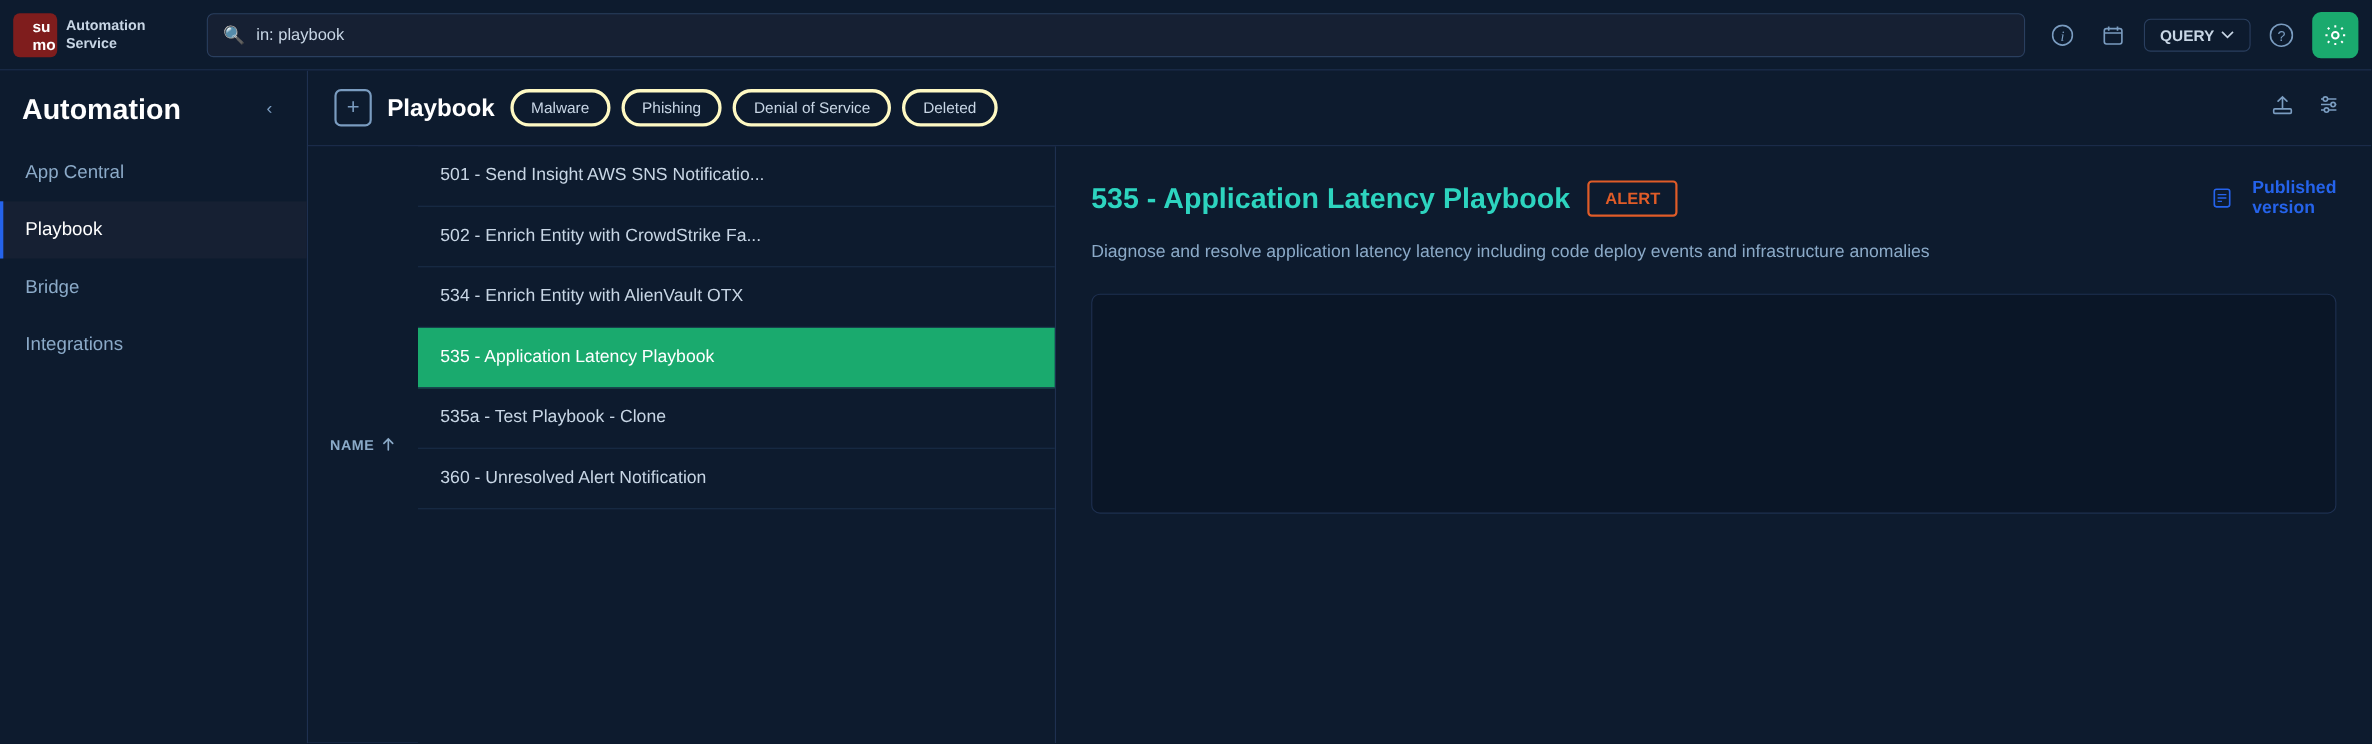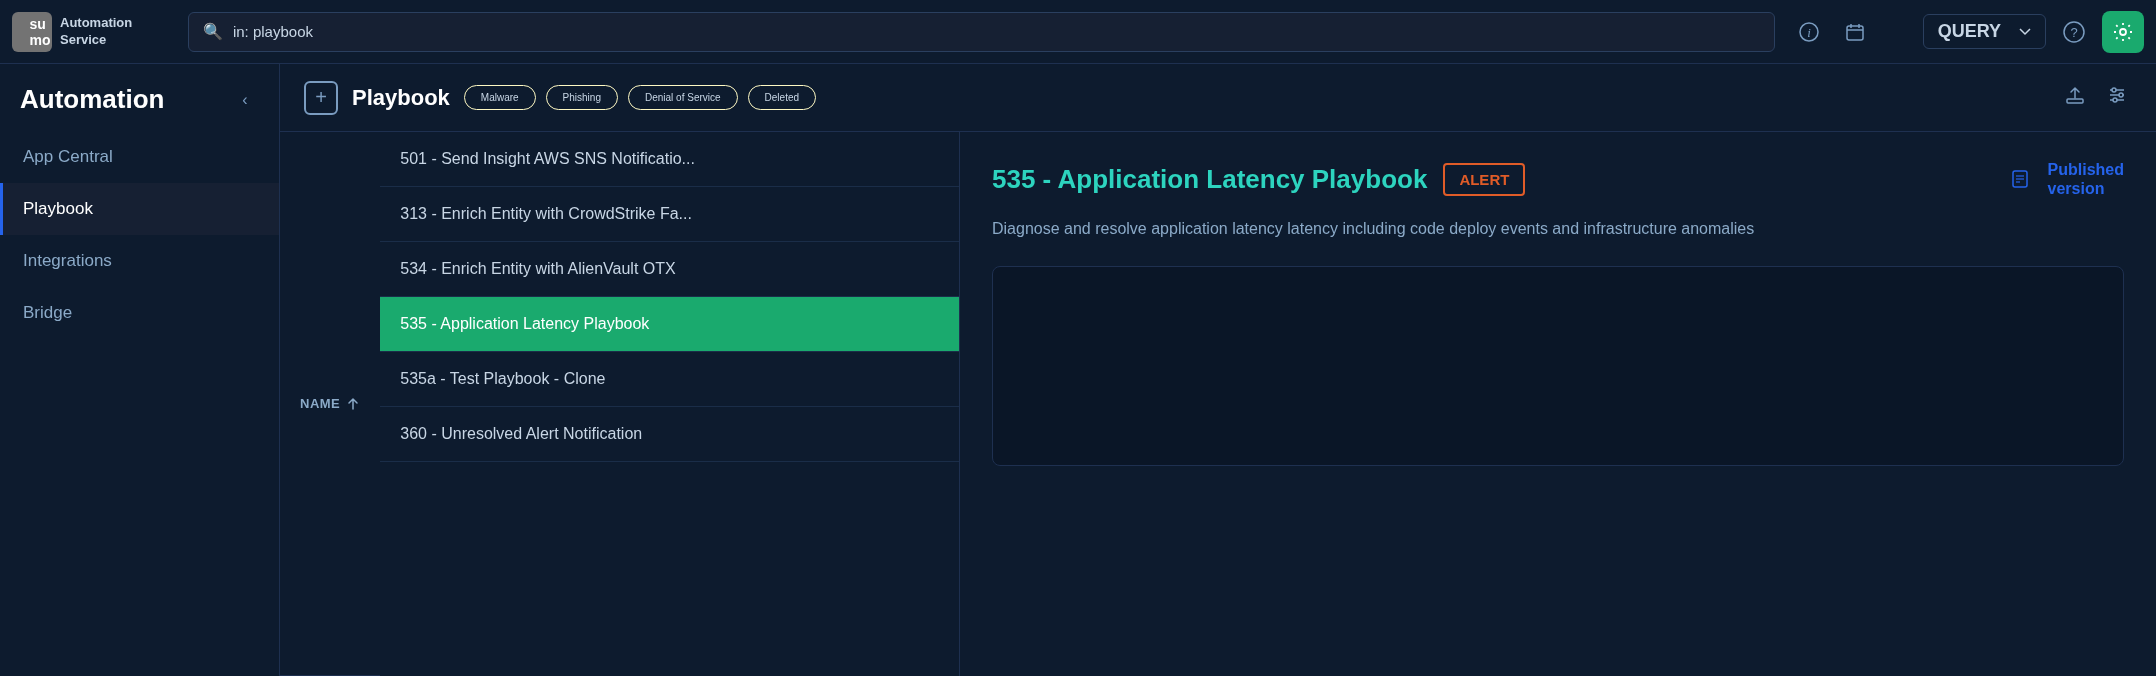--- a/index.html
+++ b/index.html
@@ -27,21 +27,21 @@
     .logo-area {
       display: flex;
       align-items: center;
       gap: 8px;
       width: 160px;
       flex-shrink: 0;
     }
     .logo-box {
       width: 40px;
       height: 40px;
-      background: #737373;
+      background: #7f1d1d;
       border-radius: 6px;
       display: flex;
       align-items: center;
       justify-content: center;
       font-size: 14px;
       font-weight: 700;
       color: white;
       flex-shrink: 0;
       padding-left: 16px;
     }
@@ -79,30 +79,29 @@
       justify-content: center;
       cursor: pointer;
       color: #7a9cc0;
       font-size: 18px;
       background: transparent;
       border: none;
     }
     .query-btn {
       display: flex;
       align-items: center;
-      gap: 18px;
+      gap: 6px;
       padding: 6px 14px;
       border: 1px solid #2a3f5f;
       border-radius: 6px;
       color: #c8d6e5;
-      font-size: 18px;
+      font-size: 14px;
       font-weight: 600;
       cursor: pointer;
       background: transparent;
-      margin-left: 40px;
     }
     .settings-btn {
       width: 42px;
       height: 42px;
       background: #1aaa6e;
       border-radius: 8px;
       display: flex;
       align-items: center;
       justify-content: center;
       cursor: pointer;
@@ -202,23 +201,23 @@
       font-size: 22px;
       font-weight: 600;
       color: #ffffff;
     }
     .filter-tags {
       display: flex;
       gap: 10px;
     }
     .filter-tag {
       padding: 6px 16px;
-      border: 1px solid #fef9c3;
+      border: 3px solid #fef9c3;
       border-radius: 20px;
-      font-size: 10px;
+      font-size: 14px;
       color: #c8d6e5;
       cursor: pointer;
       background: transparent;
     }
     .content-header-right {
       display: flex;
       align-items: center;
       gap: 12px;
       color: #7a9cc0;
       font-size: 20px;
@@ -384,22 +383,22 @@
 <div class="main-layout">
 
   <div class="sidebar">
     <div class="sidebar-header">
       <span class="sidebar-title">Automation</span>
       <div class="sidebar-collapse-btn">‹</div>
     </div>
     <nav class="sidebar-nav">
       <div class="sidebar-item">App Central</div>
       <div class="sidebar-item active">Playbook</div>
+      <div class="sidebar-item">Bridge</div>
       <div class="sidebar-item">Integrations</div>
-      <div class="sidebar-item">Bridge</div>
     </nav>
   </div>
 
   <div class="content-area">
 
     <div class="content-header">
       <div class="content-header-left">
         <div class="add-btn">+</div>
         <span class="content-title">Playbook</span>
         <div class="filter-tags">
@@ -435,21 +434,21 @@
         <div class="list-header">
           <div class="list-header-name">
             <span>NAME</span>
             <svg width="14" height="14" viewBox="0 0 14 14" fill="none">
                 <path d="M7 2v10M3 6l4-4 4 4" stroke="#8baac8" stroke-width="1.5" stroke-linecap="round"></path>
               </svg>
           </div>
         </div>
         <div class="list-items">
           <div class="list-item">501 - Send Insight AWS SNS Notificatio...</div>
-          <div class="list-item">313 - Enrich Entity with CrowdStrike Fa...</div>
+          <div class="list-item">502 - Enrich Entity with CrowdStrike Fa...</div>
           <div class="list-item">534 - Enrich Entity with AlienVault OTX</div>
           <div class="list-item selected">535 - Application Latency Playbook</div>
           <div class="list-item">535a - Test Playbook - Clone</div>
           <div class="list-item">360 - Unresolved Alert Notification</div>
         </div>
       </div>
 
       <div class="detail-panel">
         <div class="detail-title-row">
           <span class="detail-title">535 - Application Latency Playbook</span>

